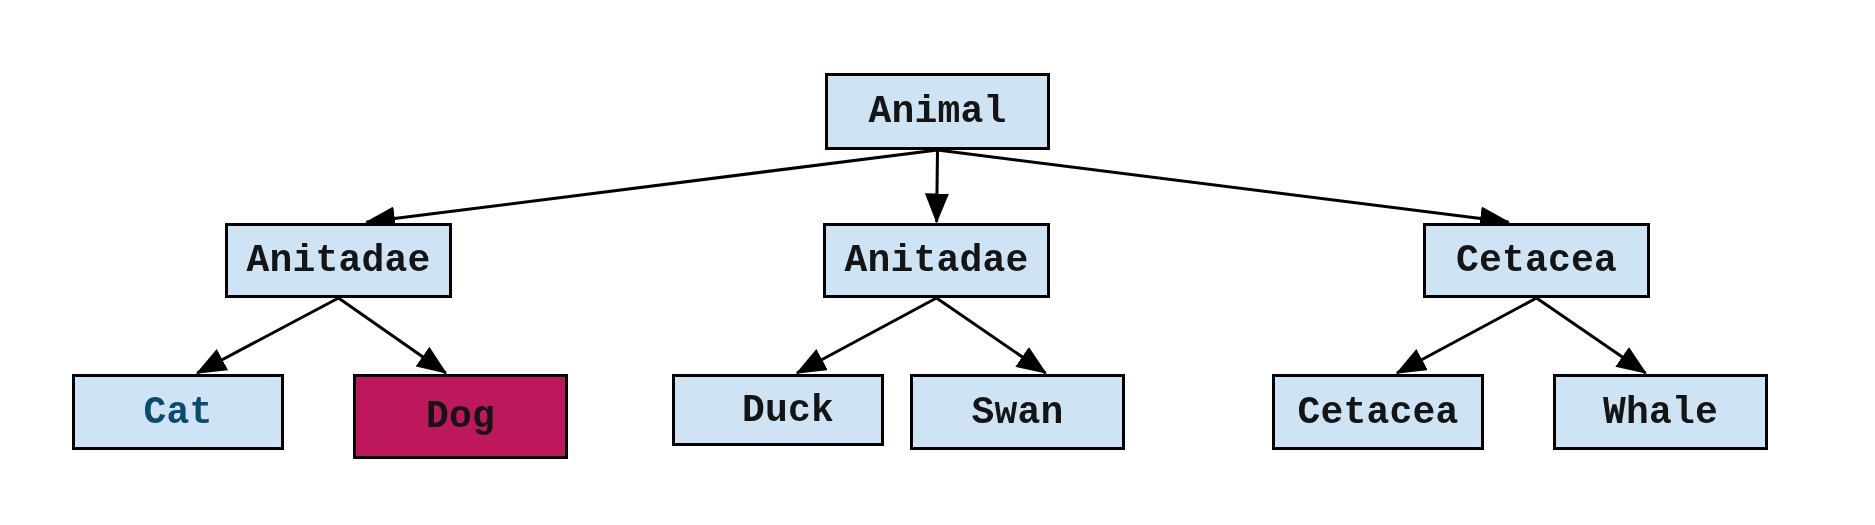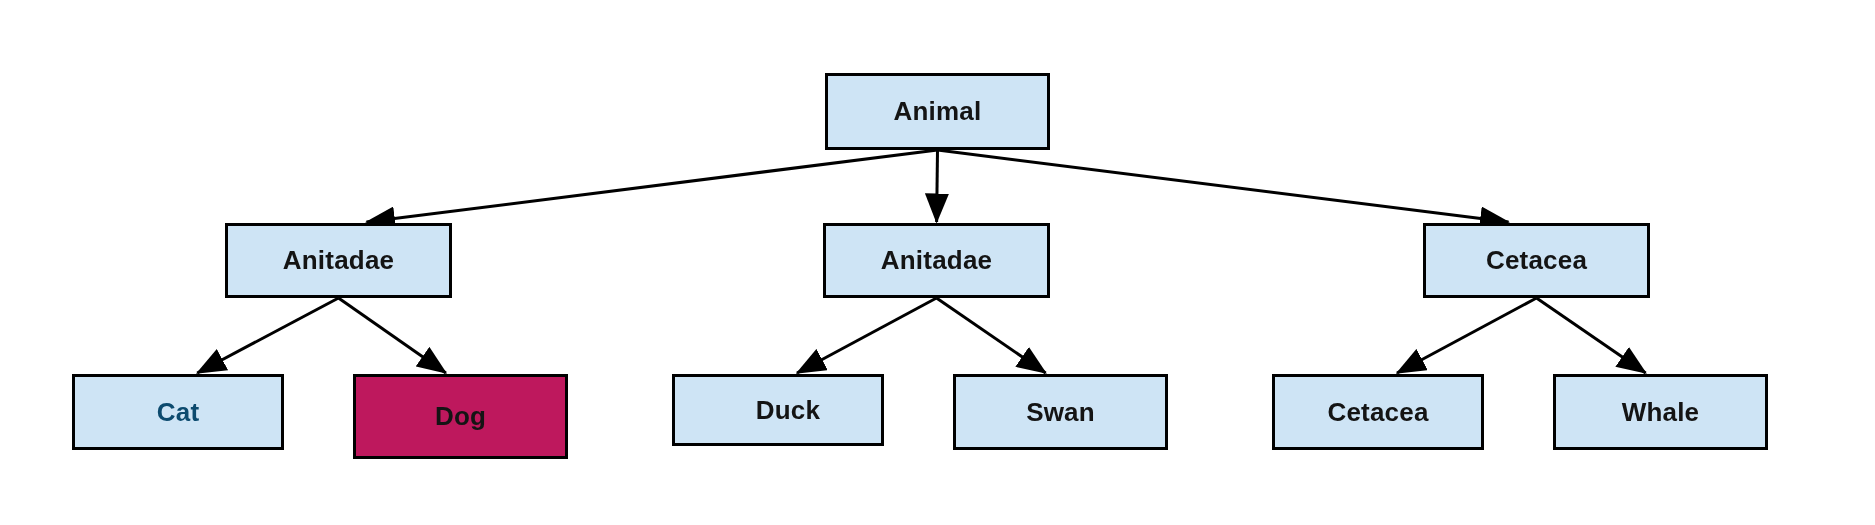--- a/index.html
+++ b/index.html
@@ -15,23 +15,24 @@
     position: absolute;
     box-sizing: border-box;
     border-style: solid;
     border-width: 3px;
     display: flex;
     align-items: center;
     justify-content: center;
   }
   .node span {
     font-weight: bold;
-    font-size: 26px;
+    font-size: 38px;
     letter-spacing: 0.2px;
     white-space: nowrap;
+    font-family: Liberation Mono, monospace;
   }
   #edge-layer {
     position: absolute;
     left: 0;
     top: 0;
     pointer-events: none;
   }
 </style>
 </head>
 <body>
@@ -68,21 +69,21 @@
       </div>
       <div class="node" style="left: 72px; top: 374px; width: 212px; height: 76px; background: rgb(206, 228, 245); border-color: rgb(0, 0, 0);">
         <span style="color: #0c4a6e;">Cat</span>
       </div>
       <div class="node" style="left: 353px; top: 374px; width: 215px; height: 85px; background: #be185d; border-color: rgb(0, 0, 0);">
         <span style="color: rgb(20, 20, 20);">Dog</span>
       </div>
       <div class="node" style="left: 672px; top: 374px; width: 212px; height: 72px; background: rgb(206, 228, 245); border-color: rgb(0, 0, 0); padding-left: 20px;">
         <span style="color: rgb(20, 20, 20);">Duck</span>
       </div>
-      <div class="node" style="left: 953px; top: 374px; width: 215px; height: 76px; background: rgb(206, 228, 245); border-color: rgb(0, 0, 0);">
+      <div class="node" style="left: 910px; top: 374px; width: 215px; height: 76px; background: rgb(206, 228, 245); border-color: rgb(0, 0, 0);">
         <span style="color: rgb(20, 20, 20);">Swan</span>
       </div>
       <div class="node" style="left: 1272px; top: 374px; width: 212px; height: 76px; background: rgb(206, 228, 245); border-color: rgb(0, 0, 0);">
         <span style="color: rgb(20, 20, 20);">Cetacea</span>
       </div>
       <div class="node" style="left: 1553px; top: 374px; width: 215px; height: 76px; background: rgb(206, 228, 245); border-color: rgb(0, 0, 0);">
         <span style="color: rgb(20, 20, 20);">Whale</span>
       </div>
     </div>
 </div>

